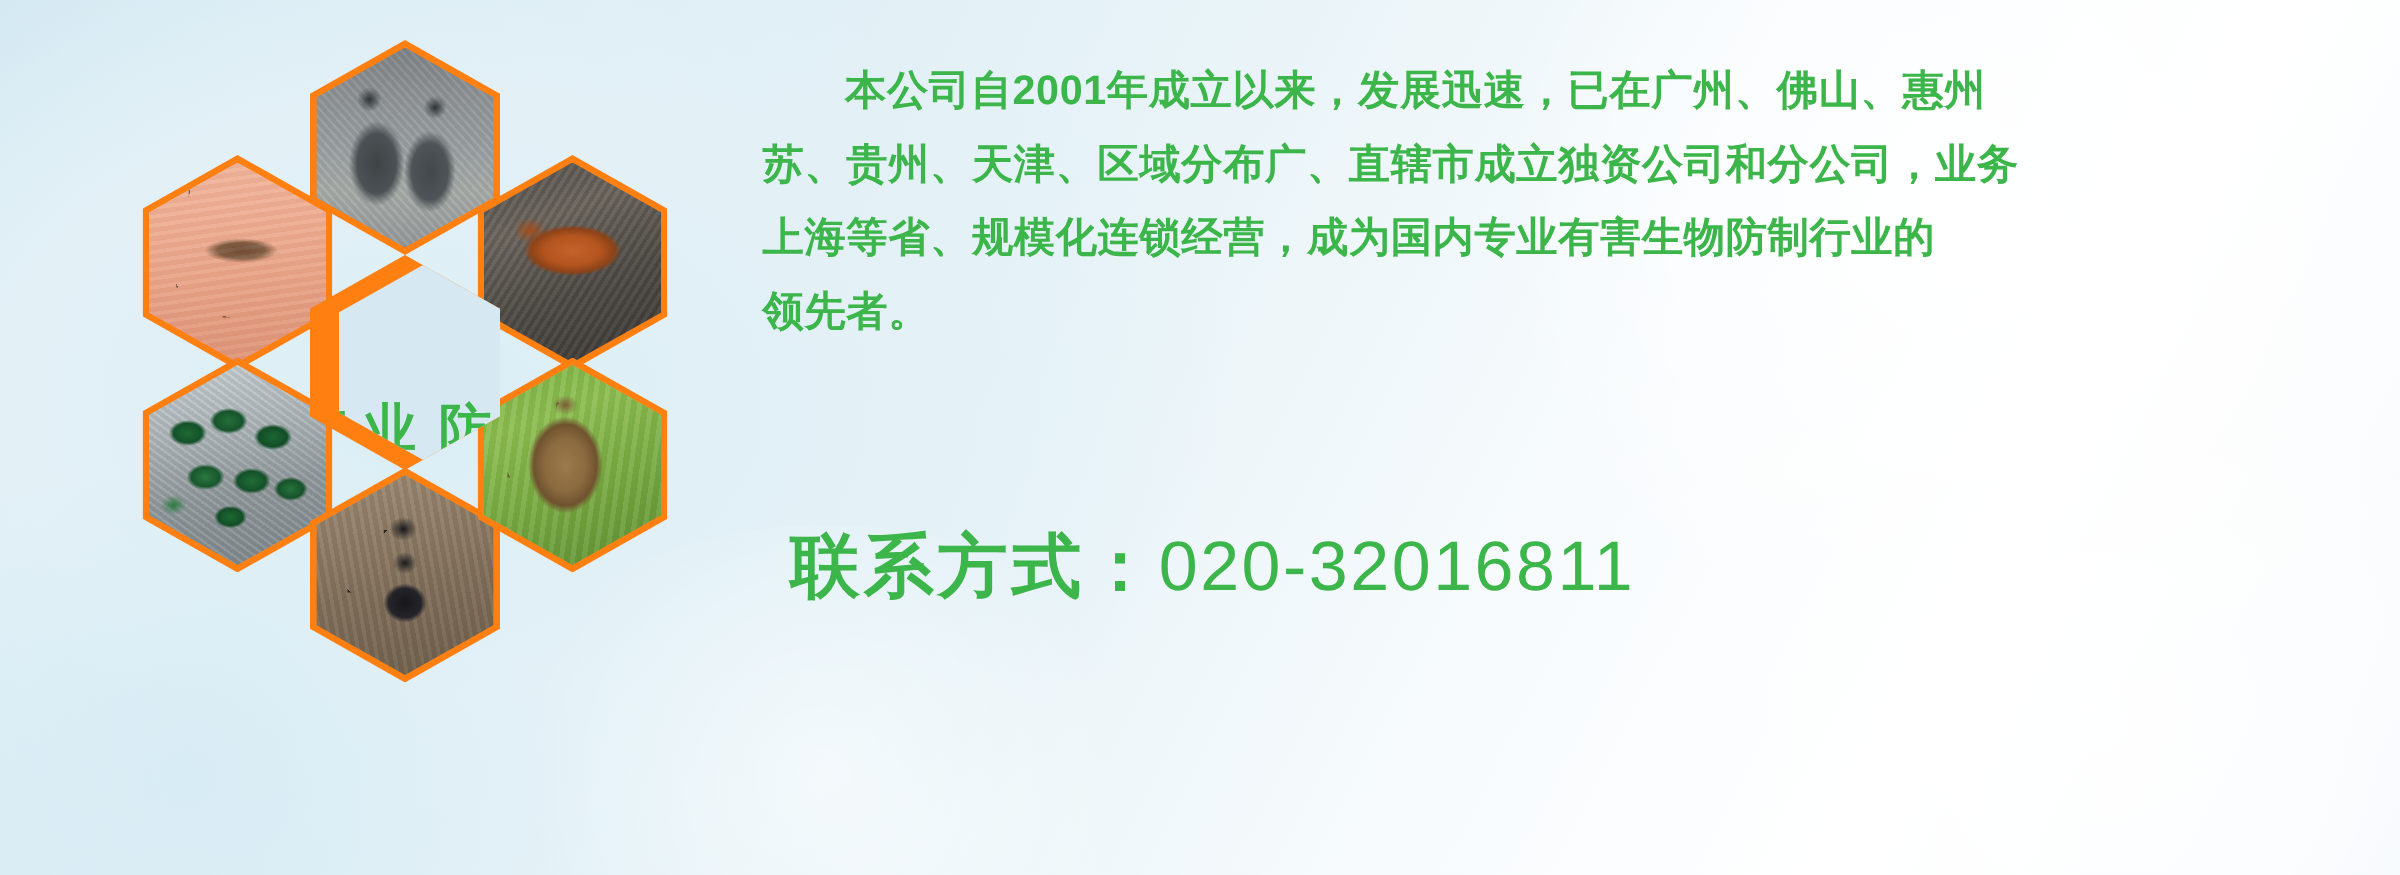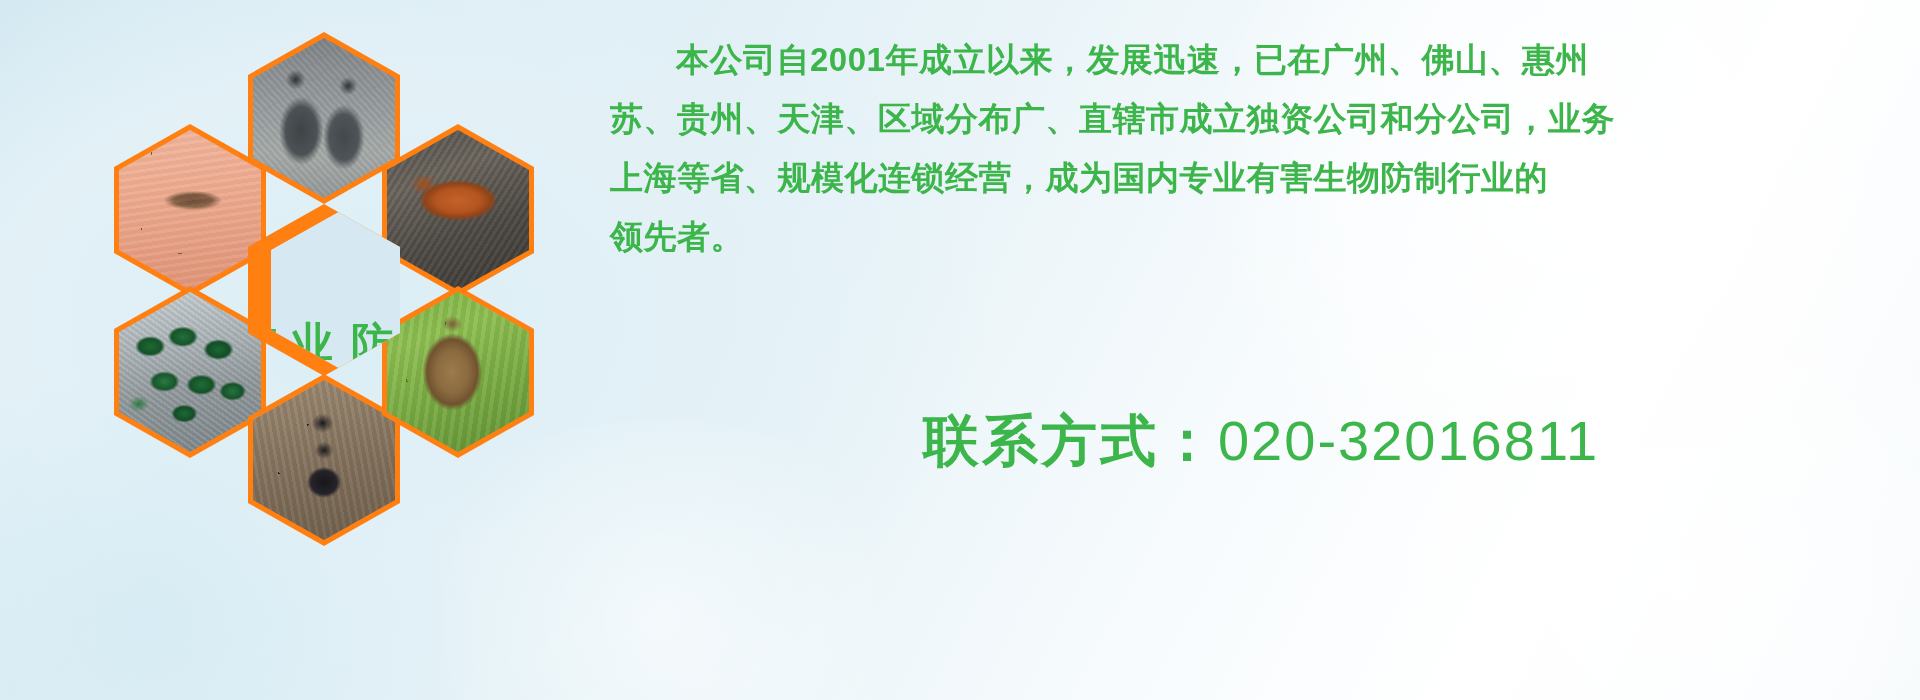--- a/index.html
+++ b/index.html
@@ -205,21 +205,21 @@
       radial-gradient(ellipse 13px 10px at 46% 20%, #7d5f37 0%, rgba(125,95,55,0) 80%),
       linear-gradient(62deg, rgba(100,74,42,0.8) 0 2px, rgba(0,0,0,0) 2px 100%) 24% 30%/62px 60px no-repeat,
       linear-gradient(118deg, rgba(100,74,42,0.8) 0 2px, rgba(0,0,0,0) 2px 100%) 72% 30%/62px 60px no-repeat,
       repeating-linear-gradient(98deg, rgba(255,255,255,0.08) 0 4px, rgba(60,90,30,0.08) 4px 9px);
   }
 
   
   #content {
     position: absolute;
     left: 610px;
-    top: 0;
+    top: 12px;
     width: 1290px;
     height: 616px;
   }
 
   #about-paragraph {
     position: absolute;
     left: 0;
     top: 30px;
     width: 1290px;
     color: #3cb54a;
@@ -244,21 +244,20 @@
   .contact-row {
     color: #3cb54a;
     font-size: 56px;
     font-weight: normal;
     line-height: 86px;
     white-space: nowrap;
     letter-spacing: 1px;
   }
   .contact-row.primary {
     padding-left: 12px;
-    text-align: center;
   }
   .contact-row.secondary {
     padding-left: 298px;
   }
   .contact-label {
     font-weight: bold;
     letter-spacing: 3px;
   }
   .contact-number {
     letter-spacing: 2px;

